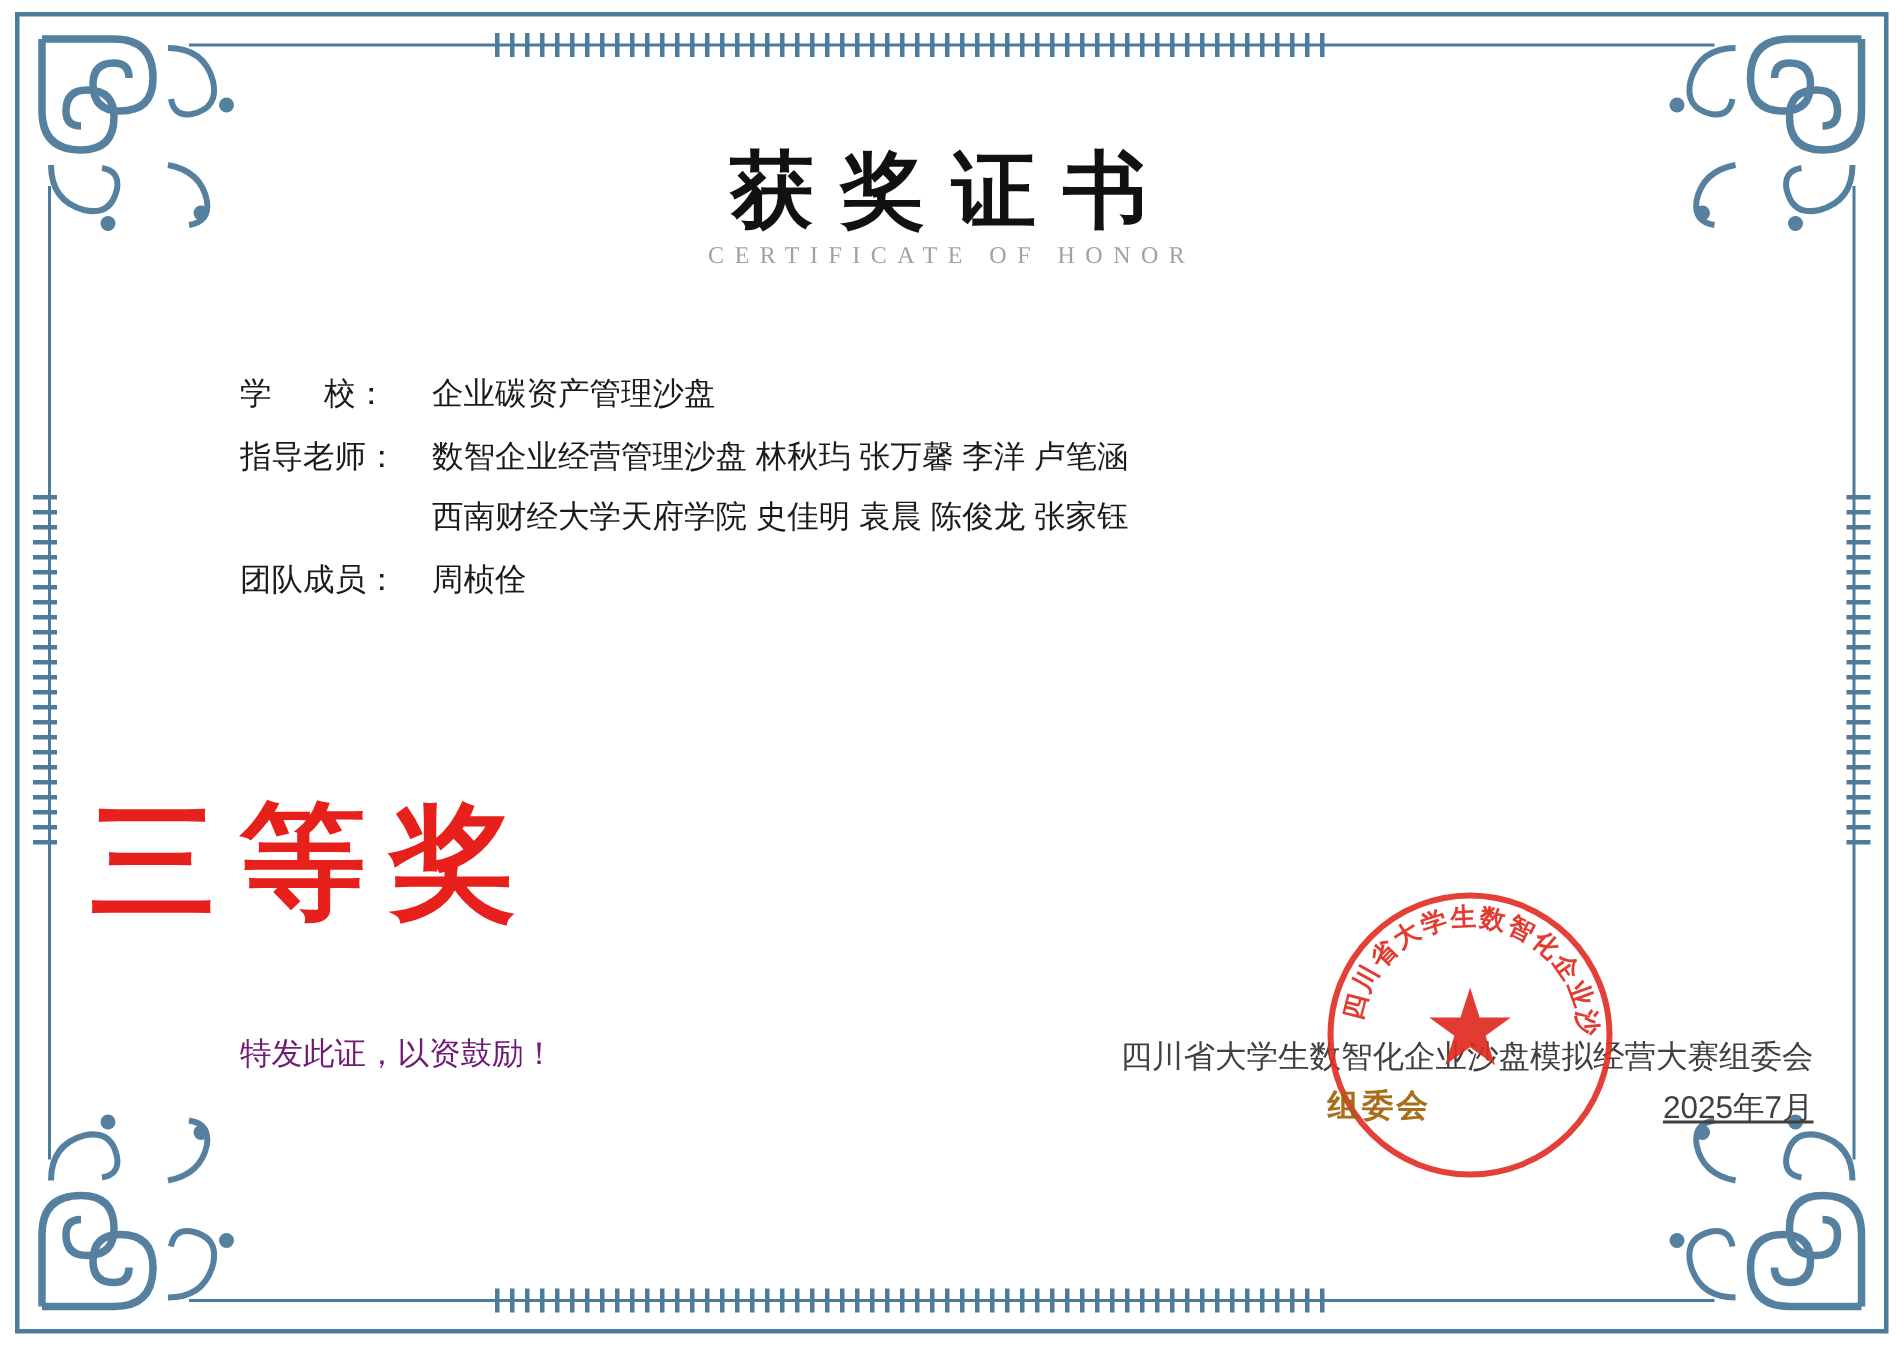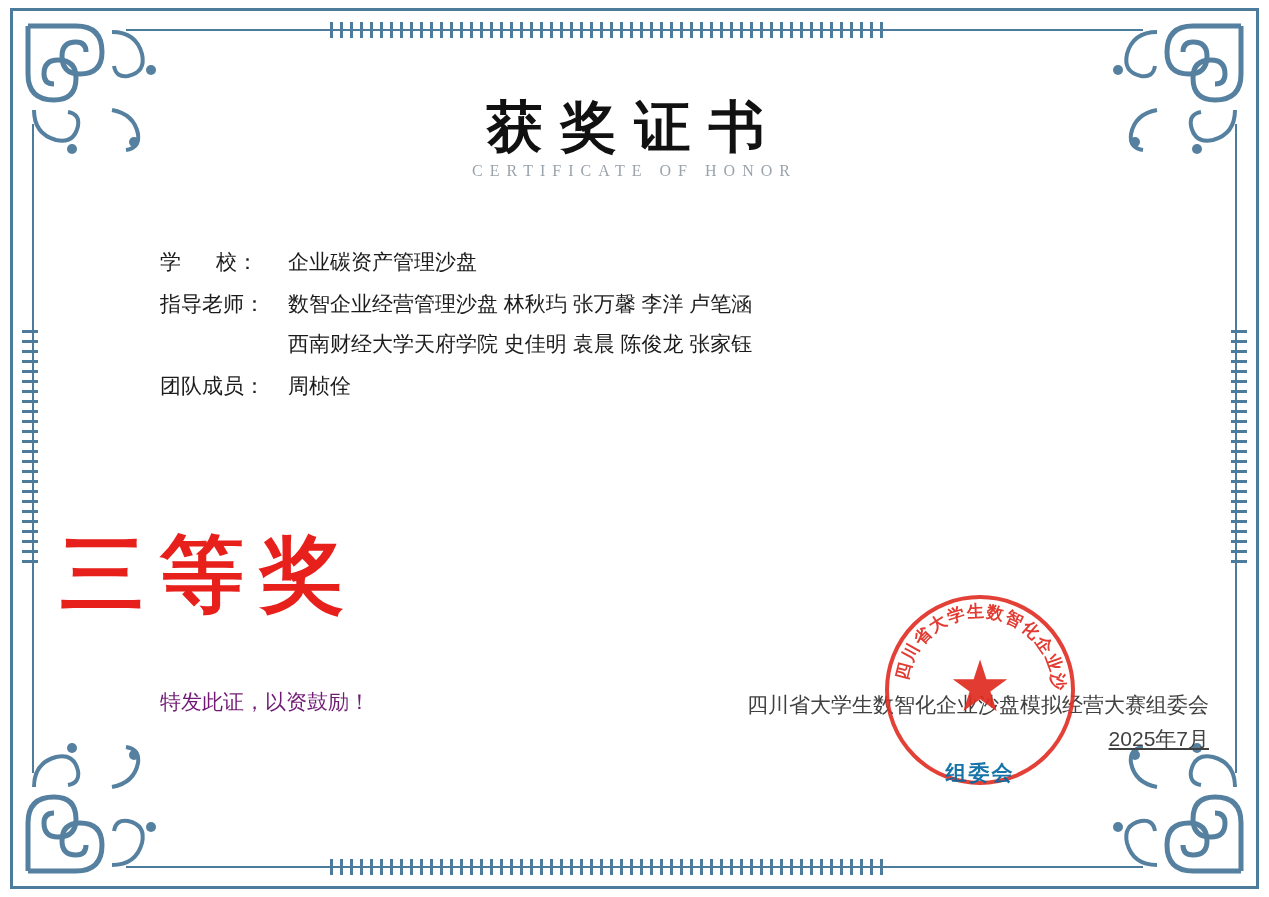--- a/index.html
+++ b/index.html
@@ -194,27 +194,25 @@
     transform: translate(-50%,-50%);
     font-size: 62px;
     color: #e02b21;
     line-height: 1;
     opacity: .92;
   }
   .seal .bottom-text {
     position: absolute;
     left: 0; top: 128px;
     width: 190px;
-    text-align: center;
     font-size: 21px;
     letter-spacing: 2px;
-    color: #0369a1;
+    color: #a16207;
     font-weight: bold;
     opacity: .92;
-    margin-top: 36px;
   }
 </style>
 </head>
 <body>
 
 <div class="cert">
 
   <div class="frame-outer"></div>
   <div class="frame-inner"></div>
 

